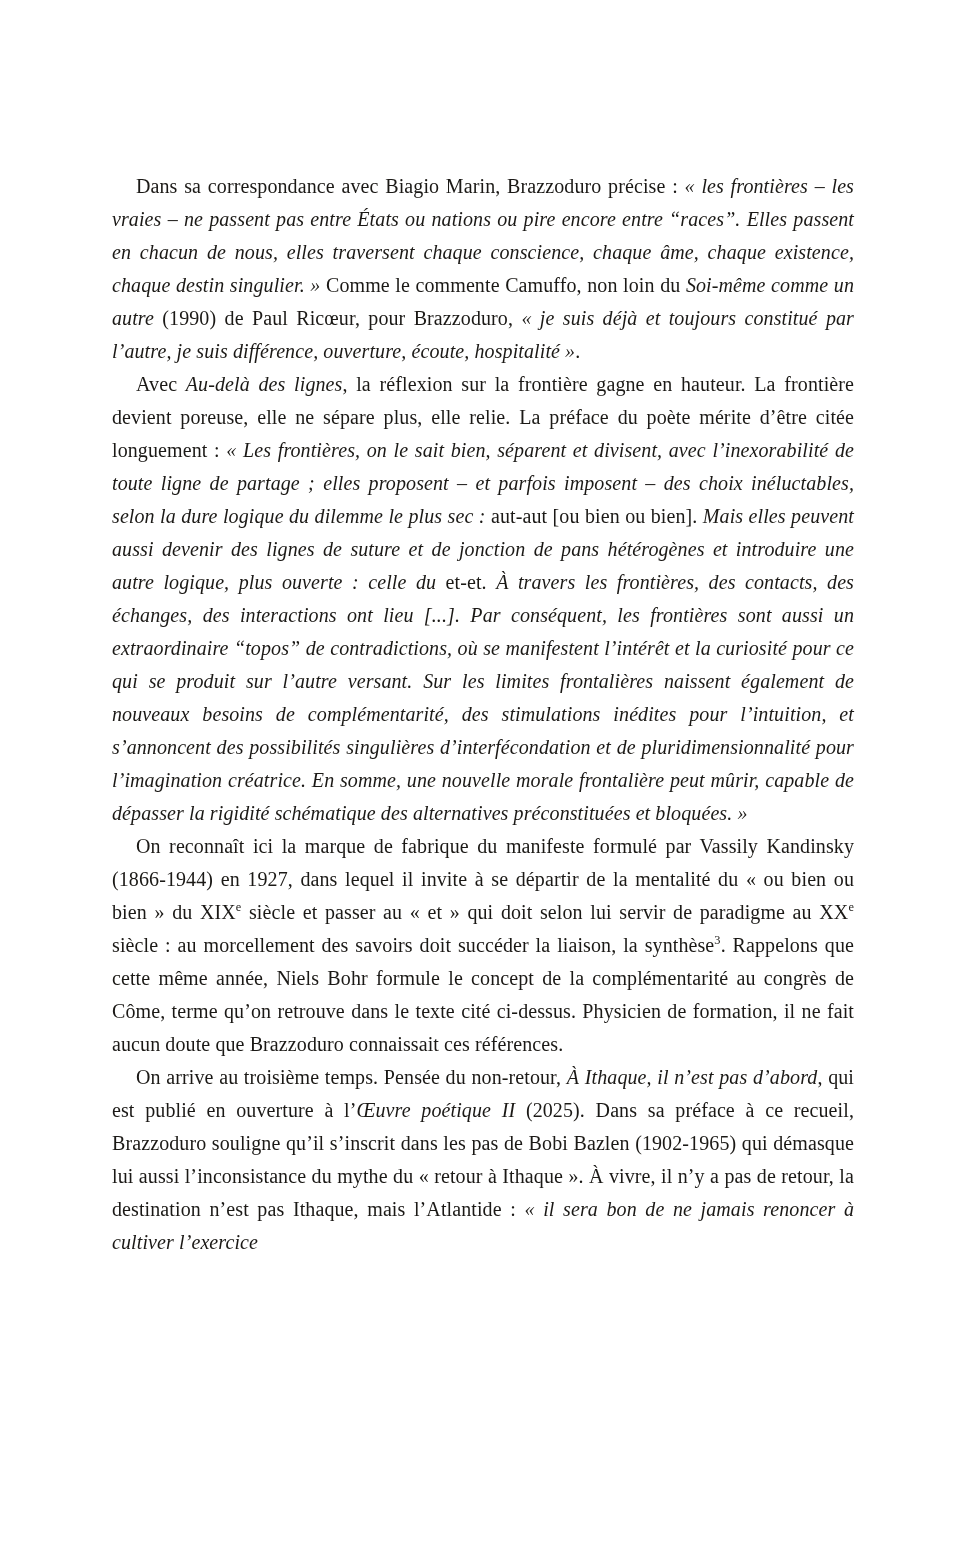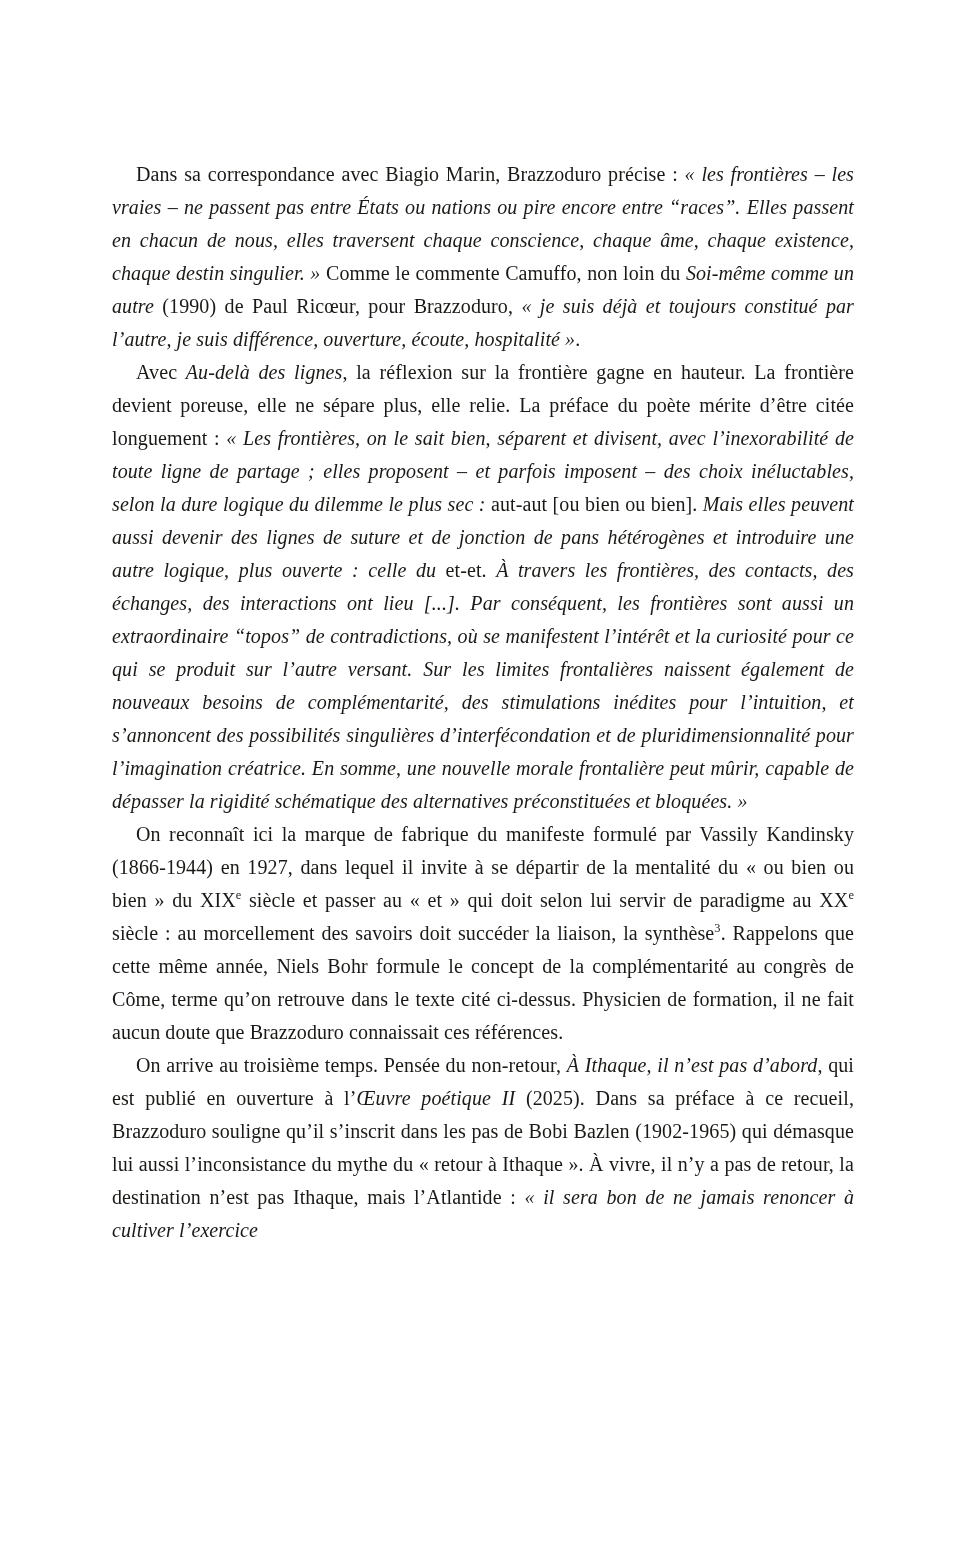--- a/index.html
+++ b/index.html
@@ -5,20 +5,21 @@
   * { margin: 0; padding: 0; box-sizing: border-box; }
   html, body { background: #ffffff; }
   .page {
     position: relative;
     width: 958px;
     height: 1289px;
     background: #ffffff;
     overflow: hidden;
     font-family: "Liberation Serif", serif;
     color: #1b1916;
+    margin-top: 12px;
   }
   .body-text {
     position: absolute;
     left: 112px;
     top: 158px;
     width: 742px;
     font-size: 20px;
     line-height: 33px;
     text-align: justify;
     letter-spacing: 0.1px;

